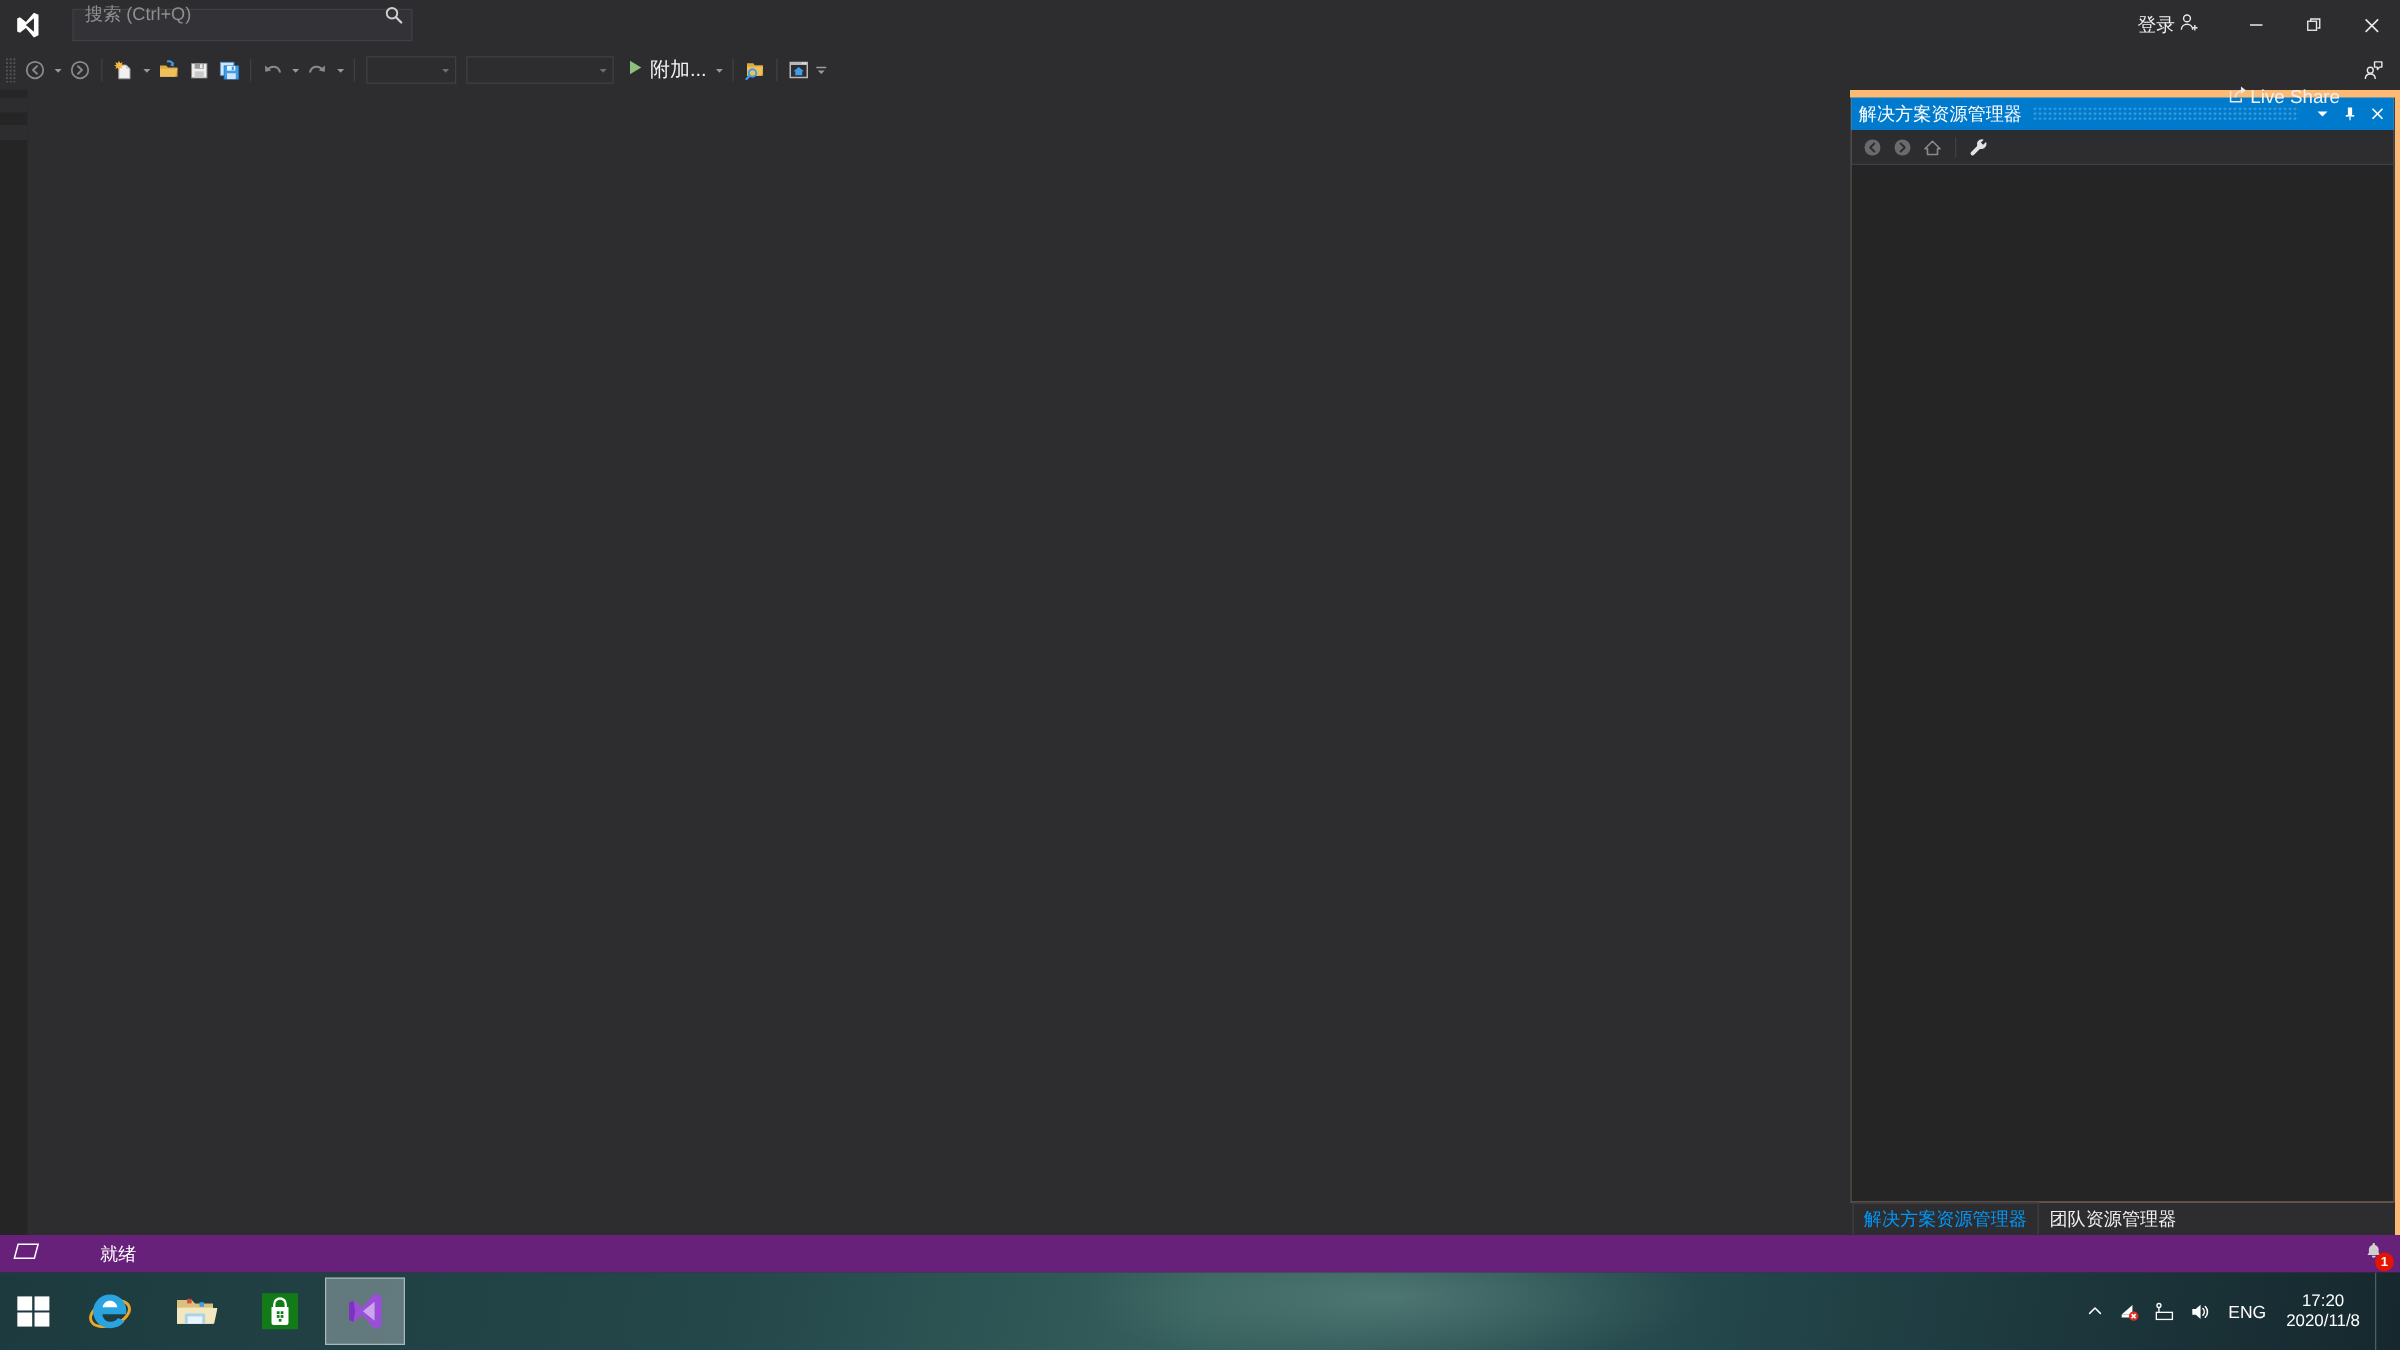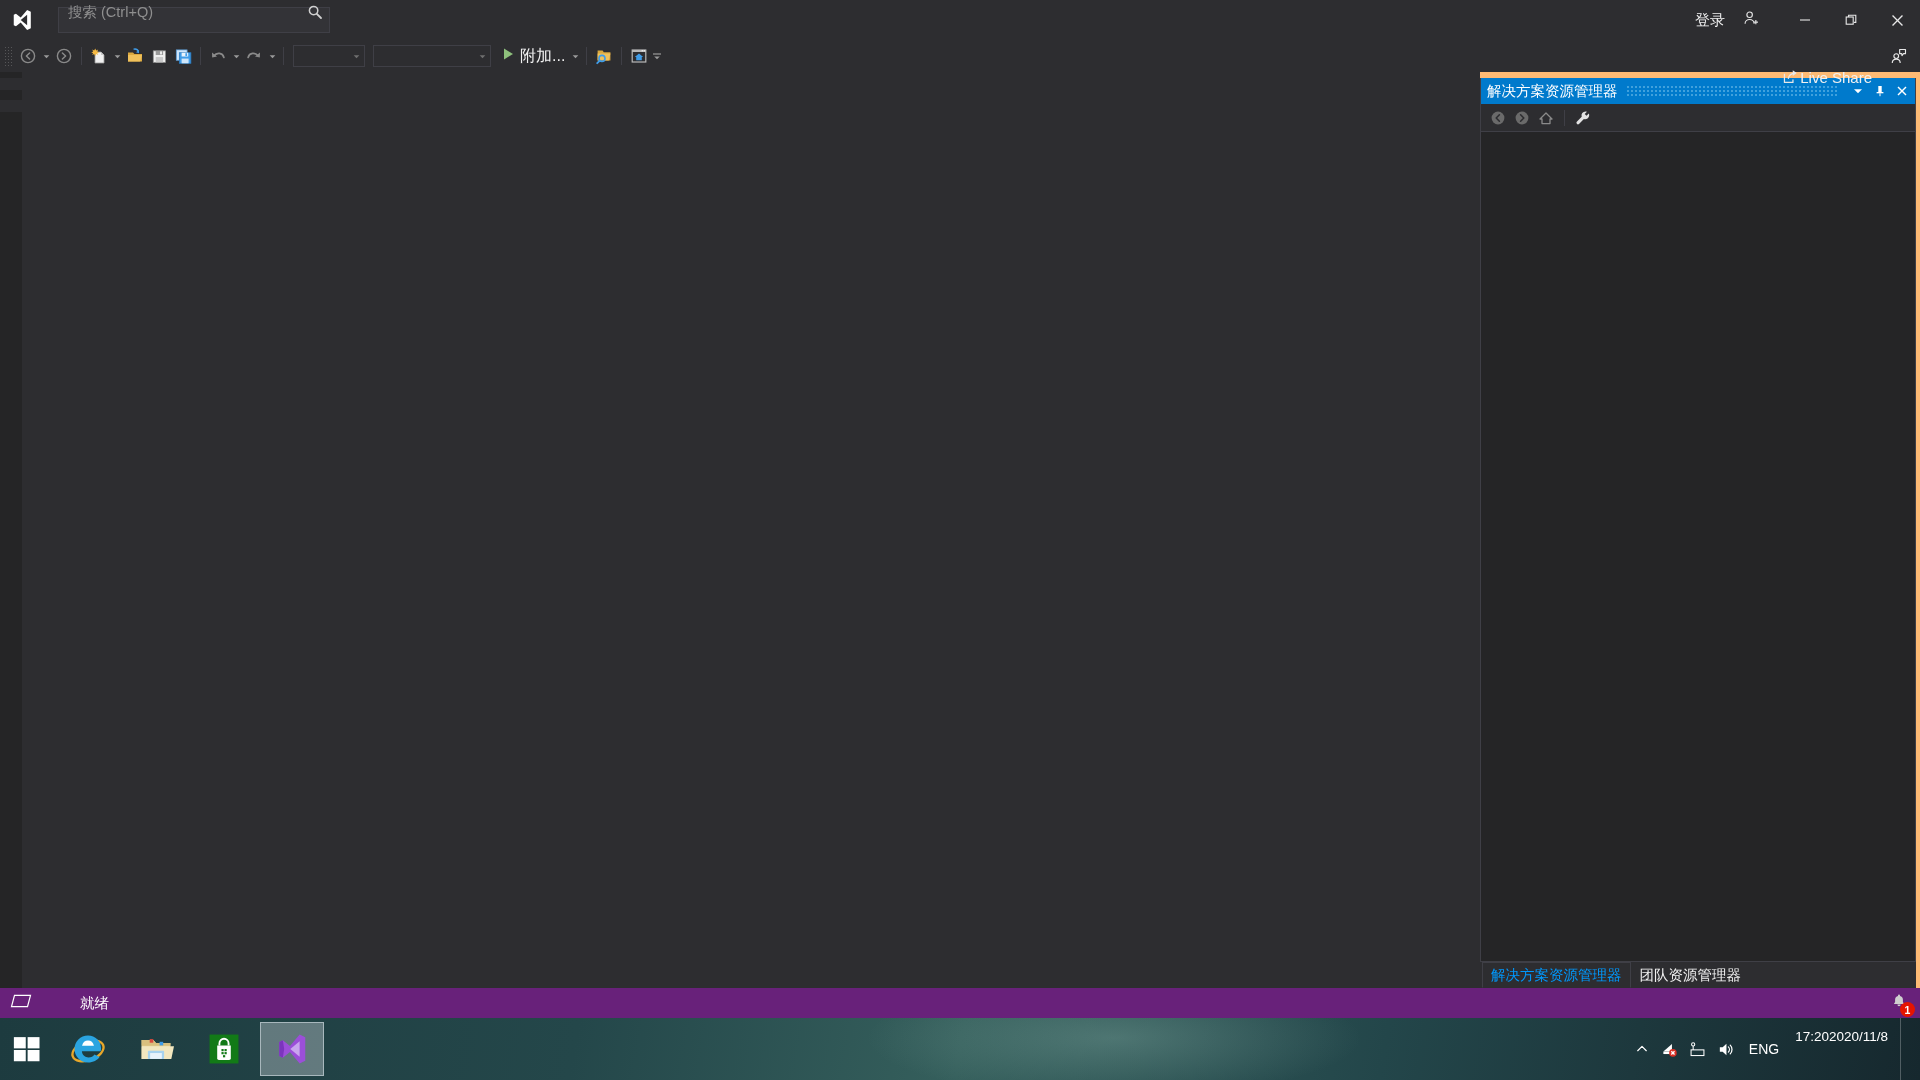--- a/index.html
+++ b/index.html
@@ -44,21 +44,21 @@
   }
   .search-box input::placeholder { color: #8f8f8f; }
   .search-icon { width: 16px; height: 16px; flex: 0 0 16px; }
   .search-icon svg { display: block; }
 
   .titlebar-right {
     position: absolute; right: 0; top: 0; height: 40px;
     display: flex; align-items: center;
   }
   .signin {
-    display: flex; align-items: center; gap: 18px; padding: 0 10px; height: 30px;
+    display: flex; align-items: center; gap: 3px; padding: 0 10px; height: 30px;
     color: #f1f1f1; font-size: 15px; cursor: default;
   }
   .signin .label { text-decoration: none; }
   .wincontrols { display: flex; align-items: center; height: 40px; margin-left: 12px; }
   .wc-btn {
     width: 46px; height: 40px; display: flex; align-items: center; justify-content: center;
     cursor: default;
   }
 
   
@@ -227,21 +227,21 @@
     width: 26px; height: 40px; display: flex; align-items: center; justify-content: center;
     cursor: default; position: relative;
   }
   .tray-lang {
     color: #fff; font-size: 14px; padding: 0 8px; height: 40px;
     display: flex; align-items: center; cursor: default;
   }
   .tray-clock {
     color: #fff; font-size: 13.5px; line-height: 1.22; text-align: center;
     padding: 0 10px 0 6px; cursor: default;
-    display: flex; justify-content: center; height: 40px;
+    display: flex; flex-direction: column; justify-content: center; height: 40px;
   }
   .tray-show {
     width: 8px; height: 62px; border-left: 1px solid rgba(255,255,255,.25);
     cursor: default;
   }
 
   .watermark {
     position: absolute; right: 6px; bottom: 12px;
     color: rgba(120,150,150,.58); font-size: 21px; white-space: nowrap;
     pointer-events: none; letter-spacing: .2px;

